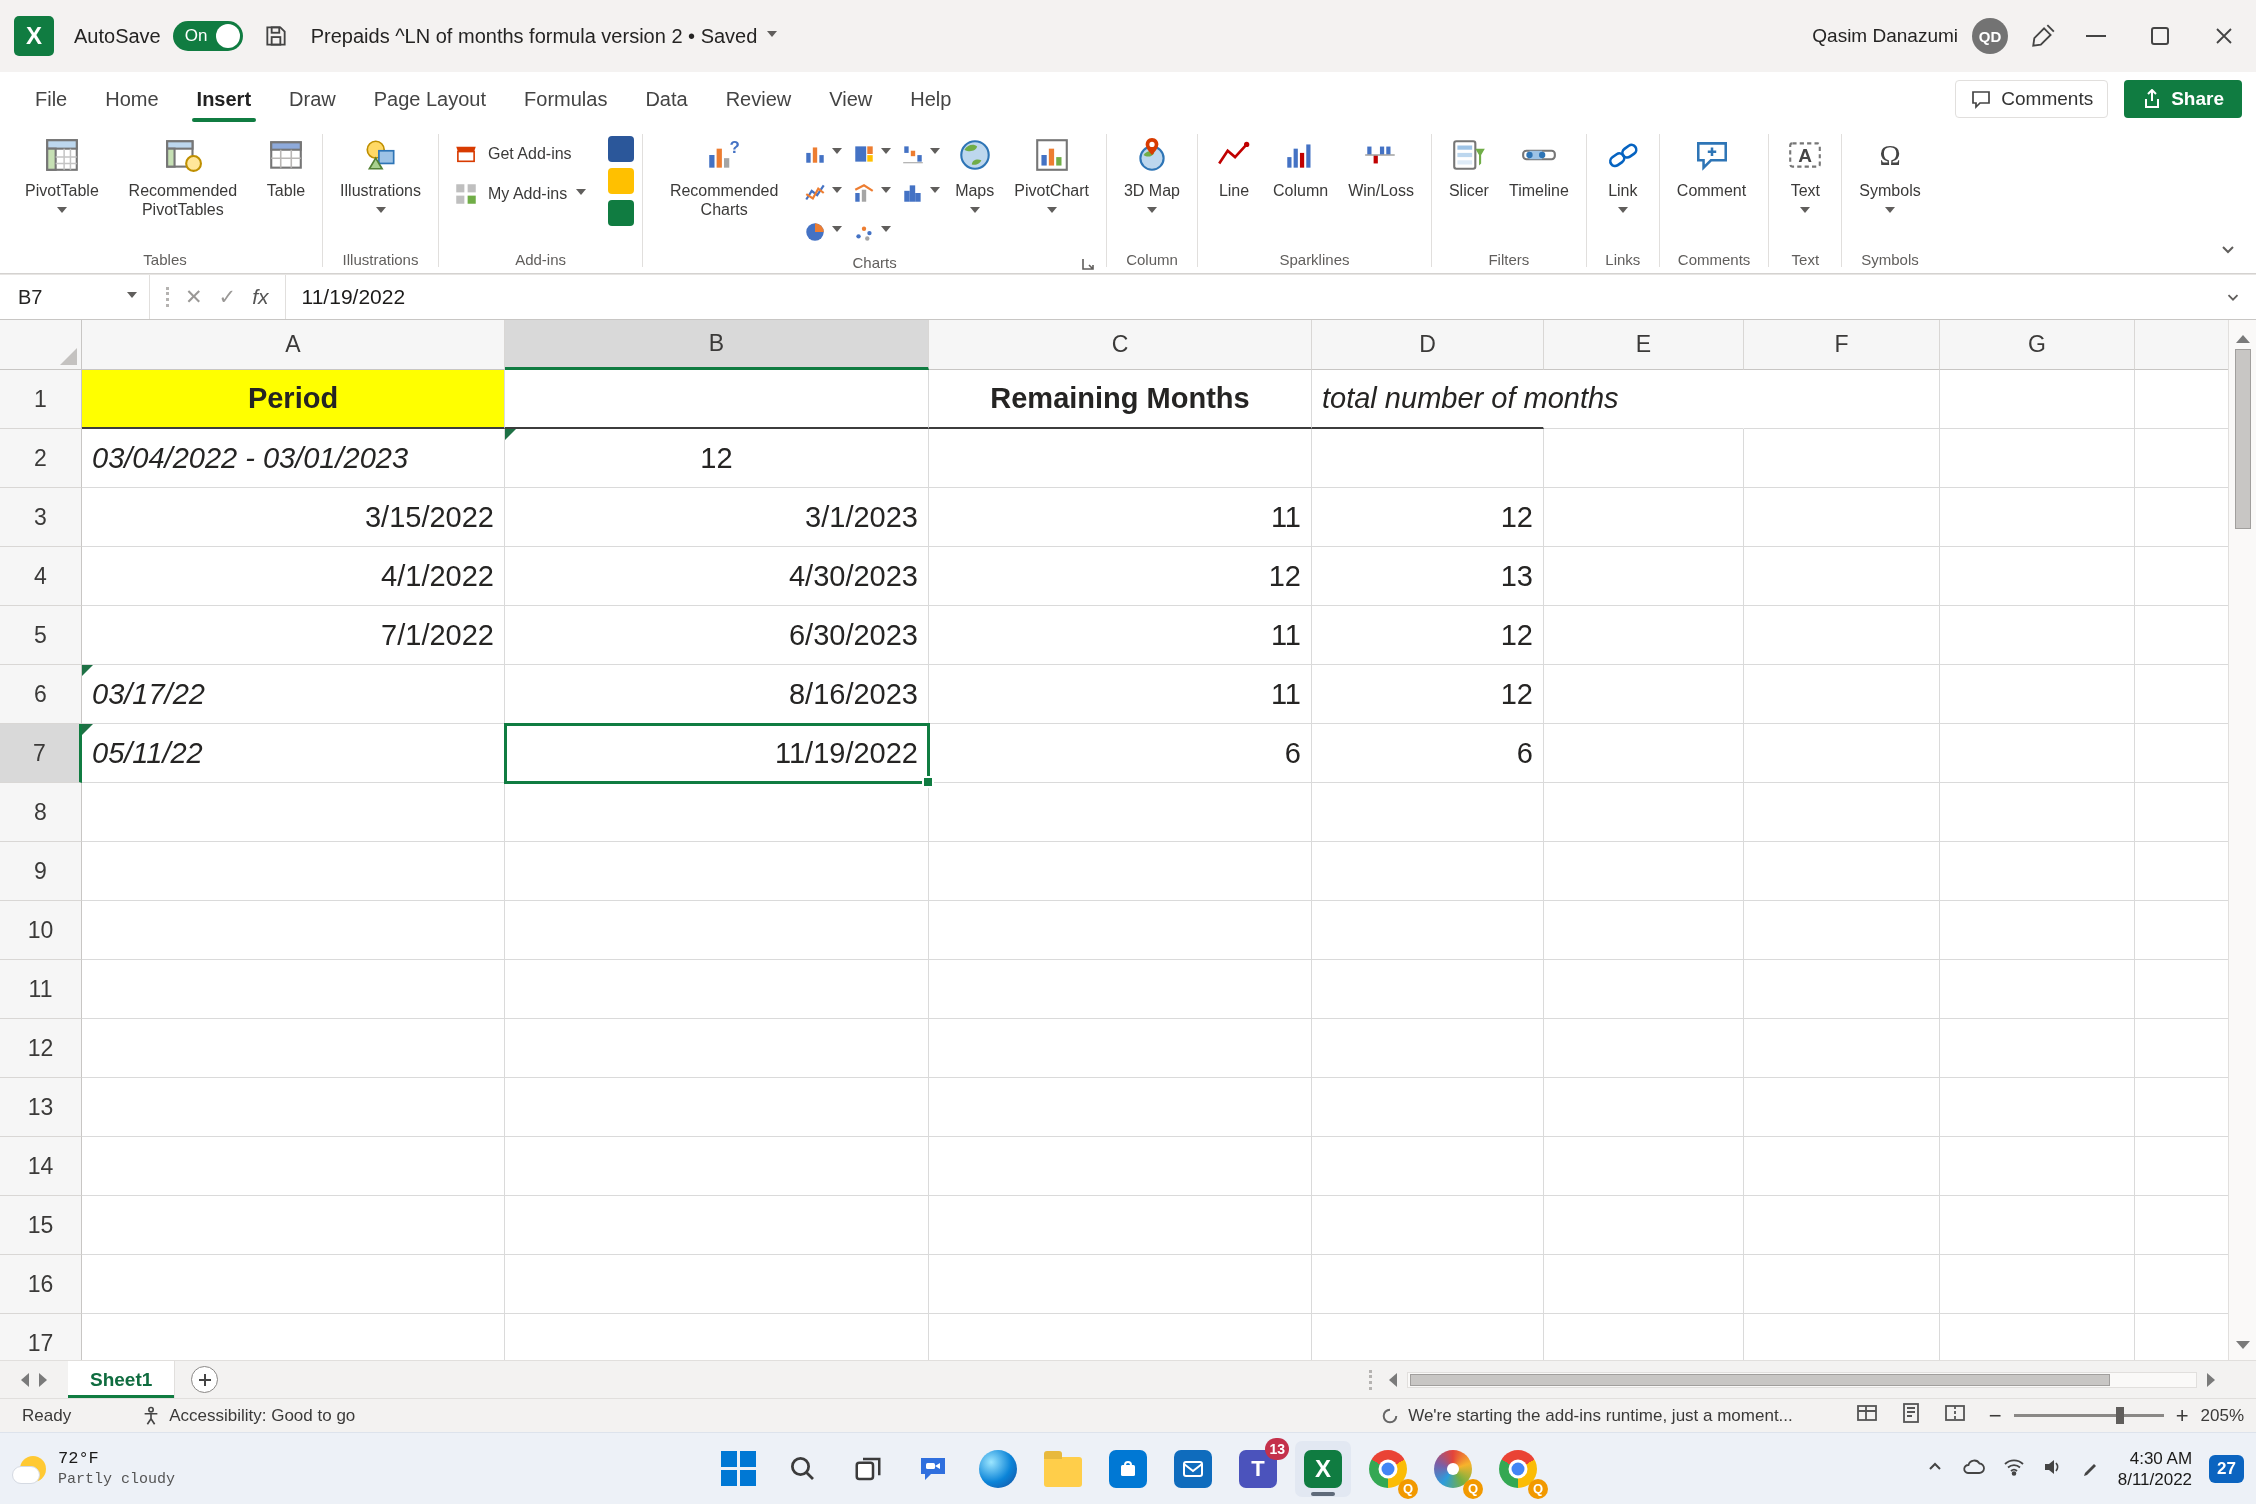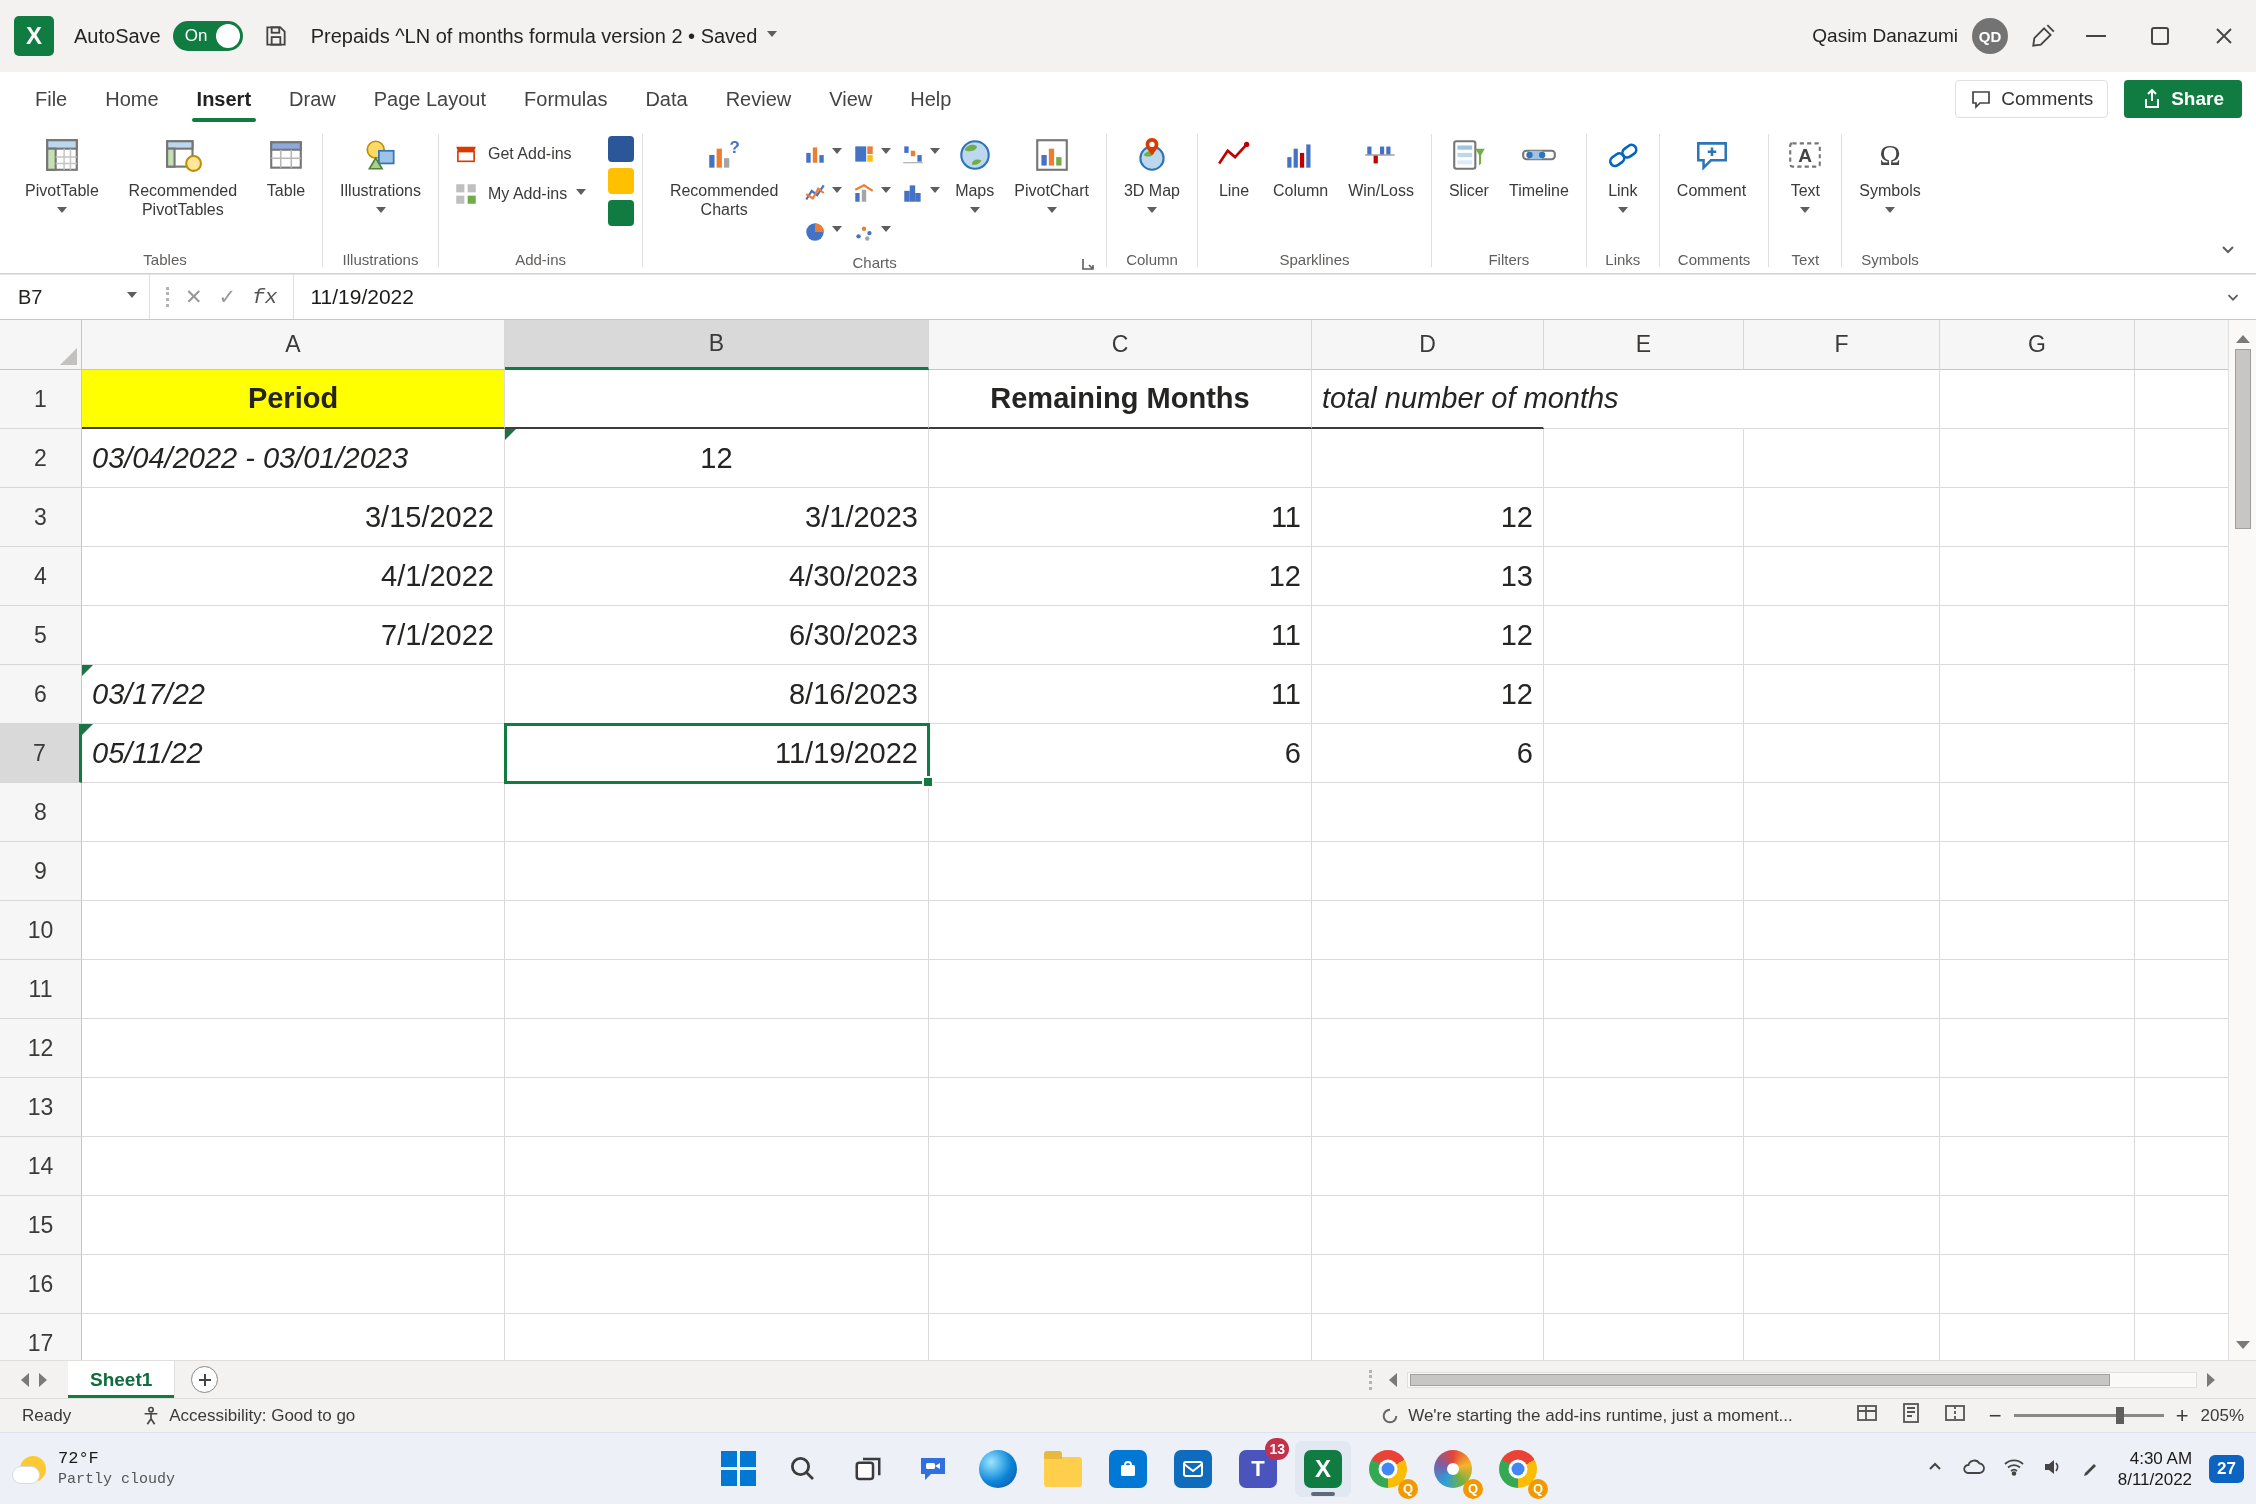--- a/index.html
+++ b/index.html
@@ -51,21 +51,21 @@
 .collapse-chev{position:absolute;right:18px;bottom:10px;}
 .narrow .lbl{max-width:66px;word-break:break-all;}
 
 
 .fbar{height:46px;background:#fff;border-top:1px solid #E7E5E3;border-bottom:1px solid #C8C6C4;display:flex;align-items:stretch;}
 .namebox{width:150px;display:flex;align-items:center;justify-content:space-between;padding:0 12px 0 18px;font-size:20px;border-right:1px solid #E1DFDD;}
 .fops{display:flex;align-items:center;gap:16px;padding:0 16px;border-right:1px solid #E1DFDD;}
 .grip{width:3px;height:20px;border-left:3px dotted #b5b3b1;}
 .fx-x{color:#9a9896;font-size:21px;}
 .fx-check{color:#9a9896;font-size:21px;}
-.fx-fx{font-family:Liberation Mono, monospace;font-style:italic;font-size:21px;color:#555;}
+.fx-fx{font-family:Liberation Sans, sans-serif;font-style:italic;font-size:21px;color:#555;}
 .fvalue{flex:1;display:flex;align-items:center;padding:0 16px;font-size:21px;color:#1b1a19;}
 .fexpand{width:46px;display:flex;align-items:center;justify-content:center;}
 
 
 .grid-area{position:relative;height:1040px;background:#fff;overflow:hidden;}
 .col-headers{display:flex;height:50px;}
 .corner{width:82px;flex:0 0 82px;background:#F6F6F6;border-right:1px solid #C8C6C4;border-bottom:1px solid #C8C6C4;position:relative;}
 .corner::after{content:"";position:absolute;right:4px;bottom:4px;border-left:17px solid transparent;border-bottom:17px solid #C4C2C0;}
 .col-h{height:50px;display:flex;align-items:center;justify-content:center;font-size:23px;color:#3b3a39;background:#F6F6F6;border-right:1px solid #D9D7D5;border-bottom:1px solid #C8C6C4;}
 .col-h.sel{background:#D9D9D9;border-bottom:3px solid #107C41;}

